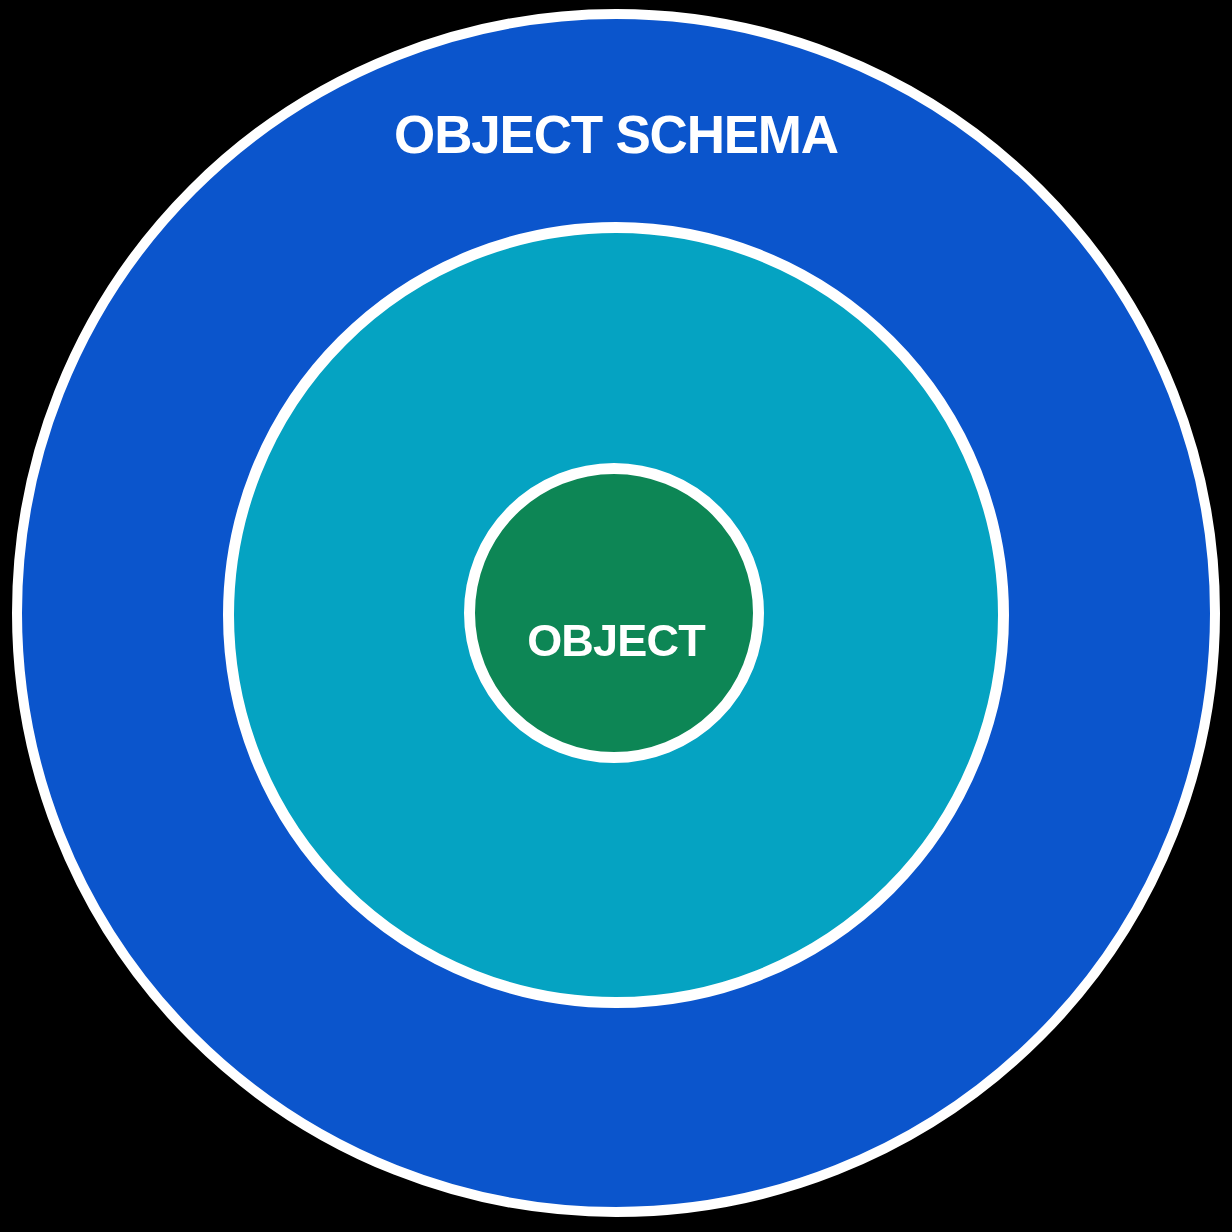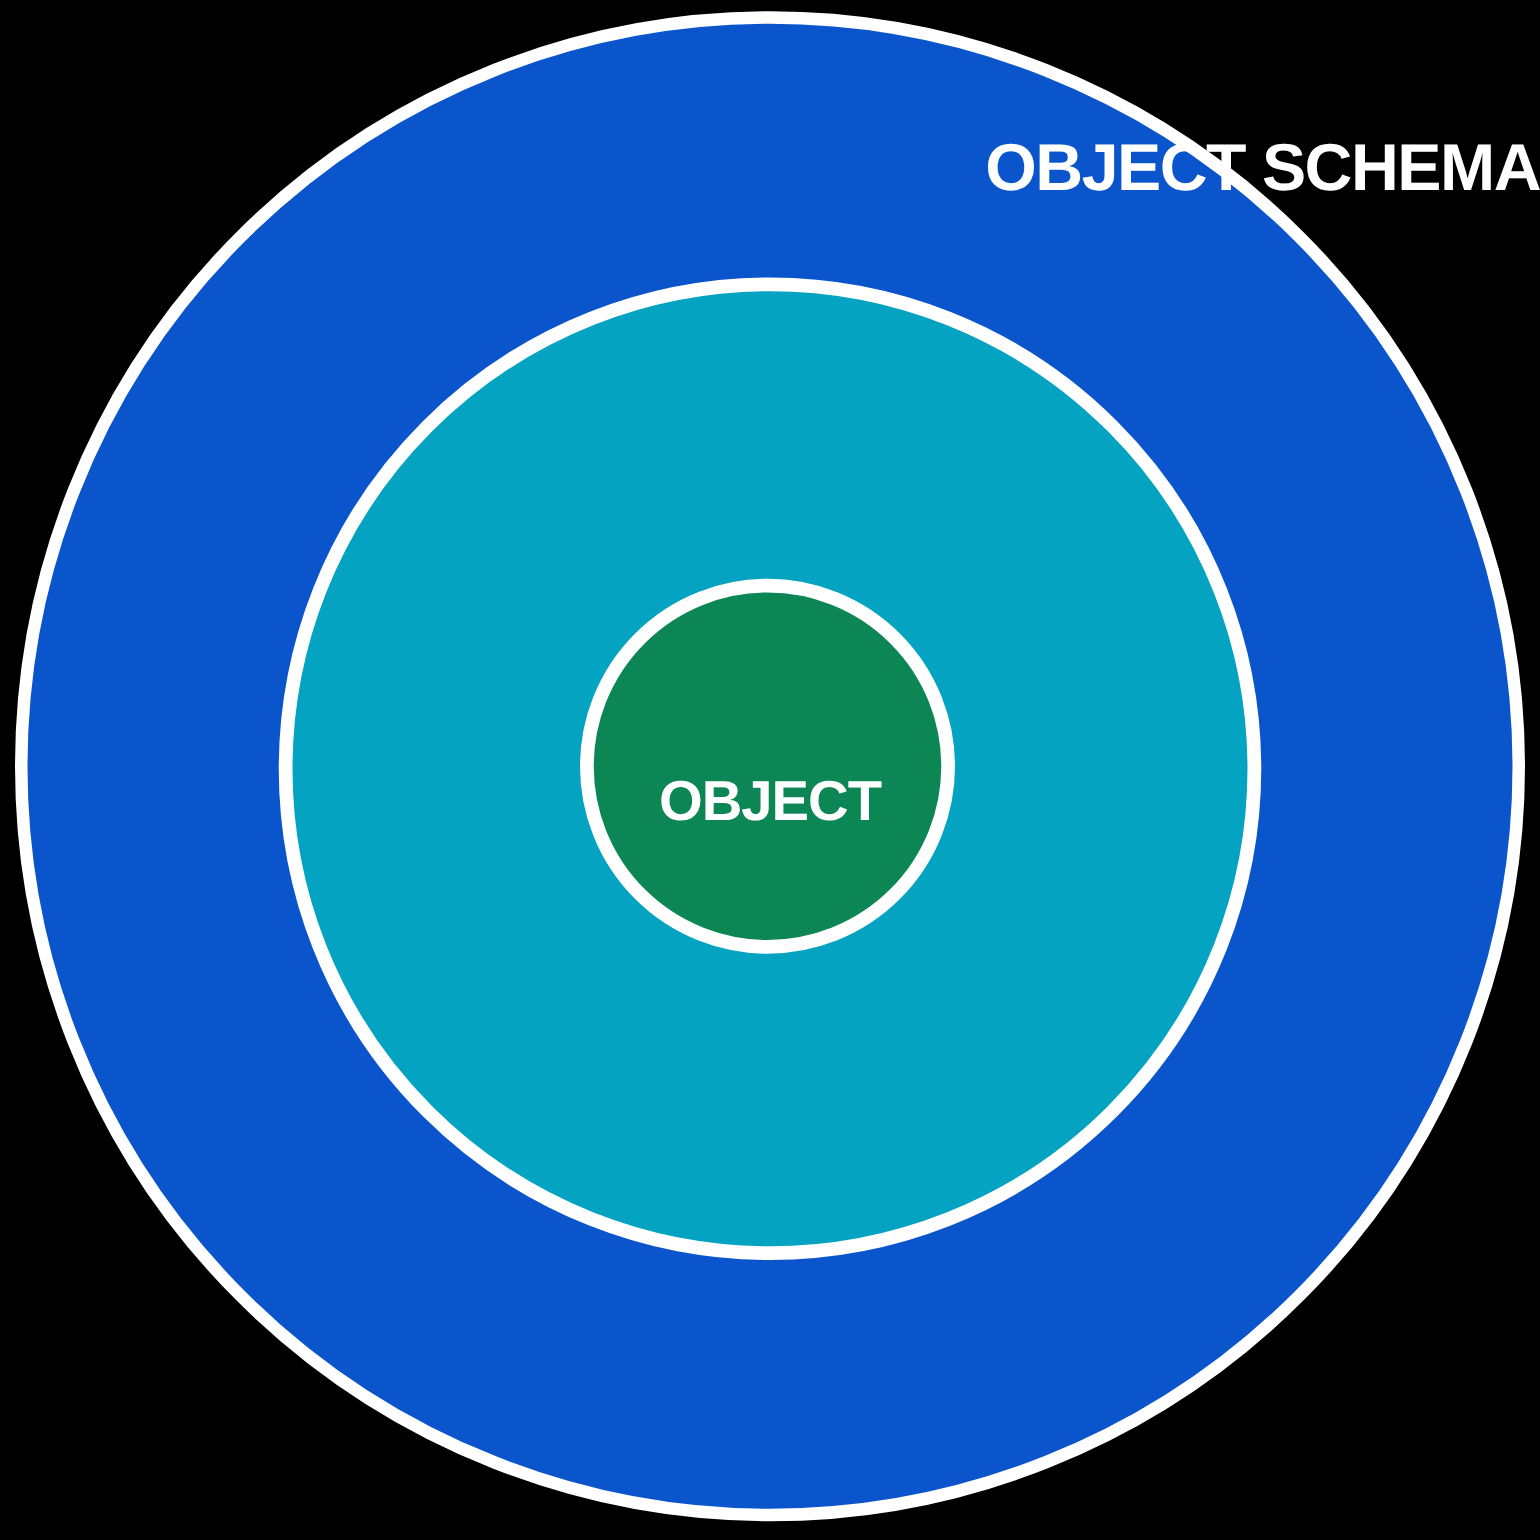--- a/index.html
+++ b/index.html
@@ -95,18 +95,18 @@
 <body>
 
 <div id="diagram-stage" style="background: rgb(0, 0, 0);">
 
   <div class="ring" id="ring-outer" style="background: rgb(11, 85, 204); border-color: rgb(255, 255, 255);"></div>
 
   <div class="ring" id="ring-middle" style="background: rgb(5, 163, 194); border-color: rgb(255, 255, 255);"></div>
 
   <div class="ring" id="ring-inner" style="background: rgb(13, 134, 85); border-color: rgb(255, 255, 255);"></div>
 
-  <div class="ring-label" id="label-object-schema" style="color: rgb(255, 255, 255); text-align: right;">OBJECT SCHEMA</div>
+  <div class="ring-label" id="label-object-schema" style="color: rgb(255, 255, 255);">OBJECT SCHEMA</div>
 
 
   <div class="ring-label" id="label-object" style="color: rgb(255, 255, 255);">OBJECT</div>
 
 </div>
 
 </body></html>

